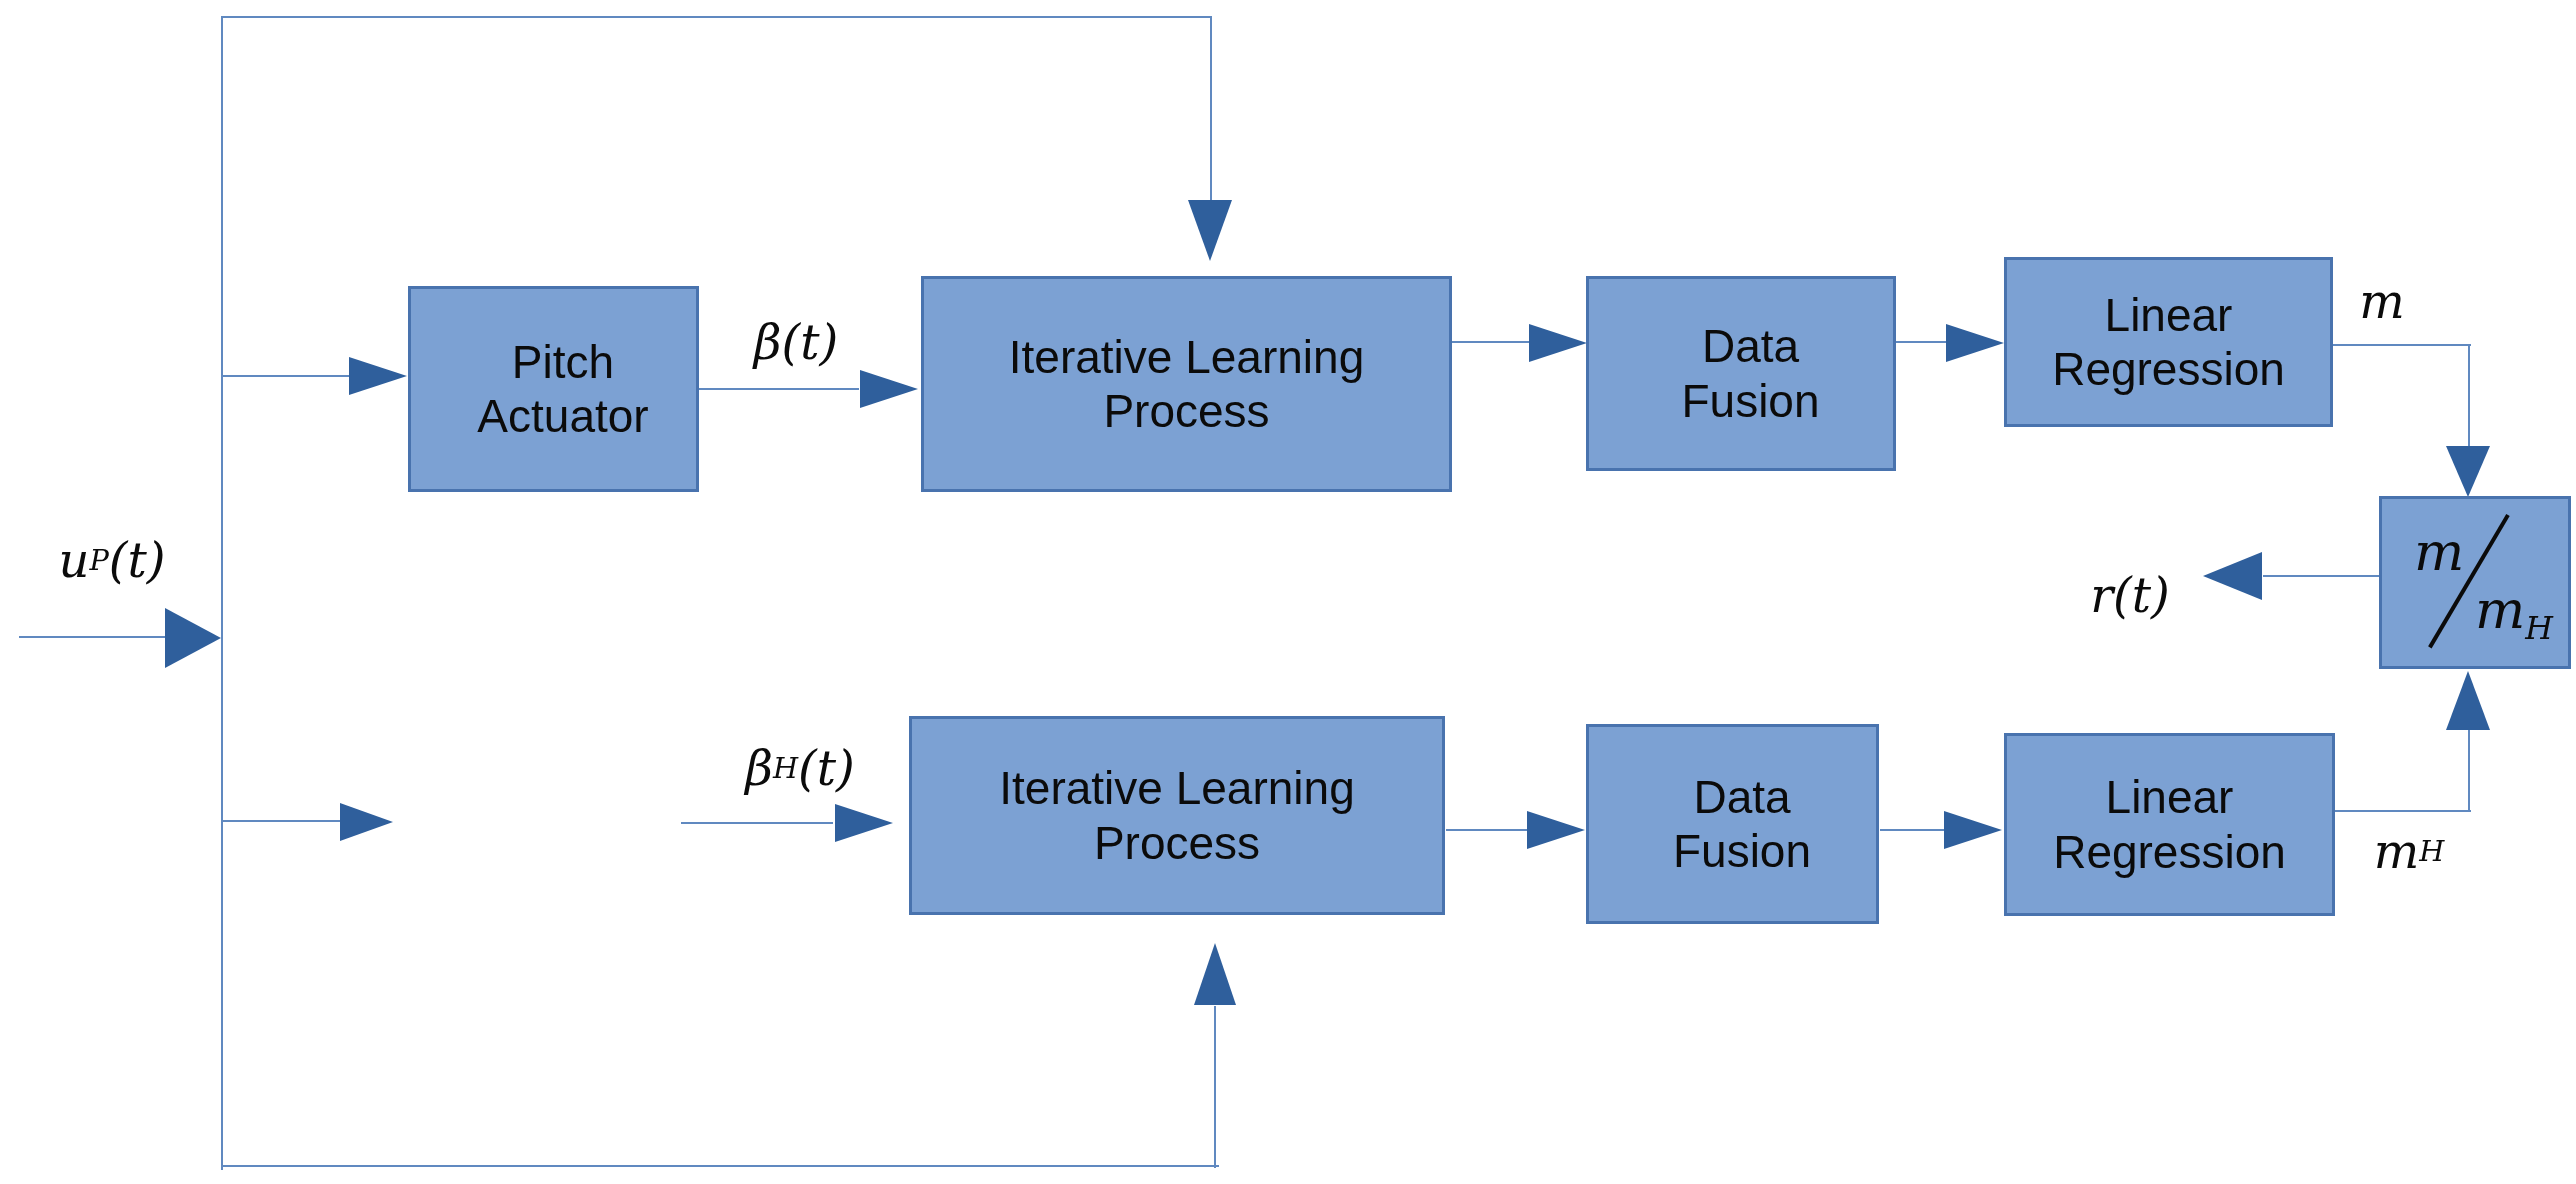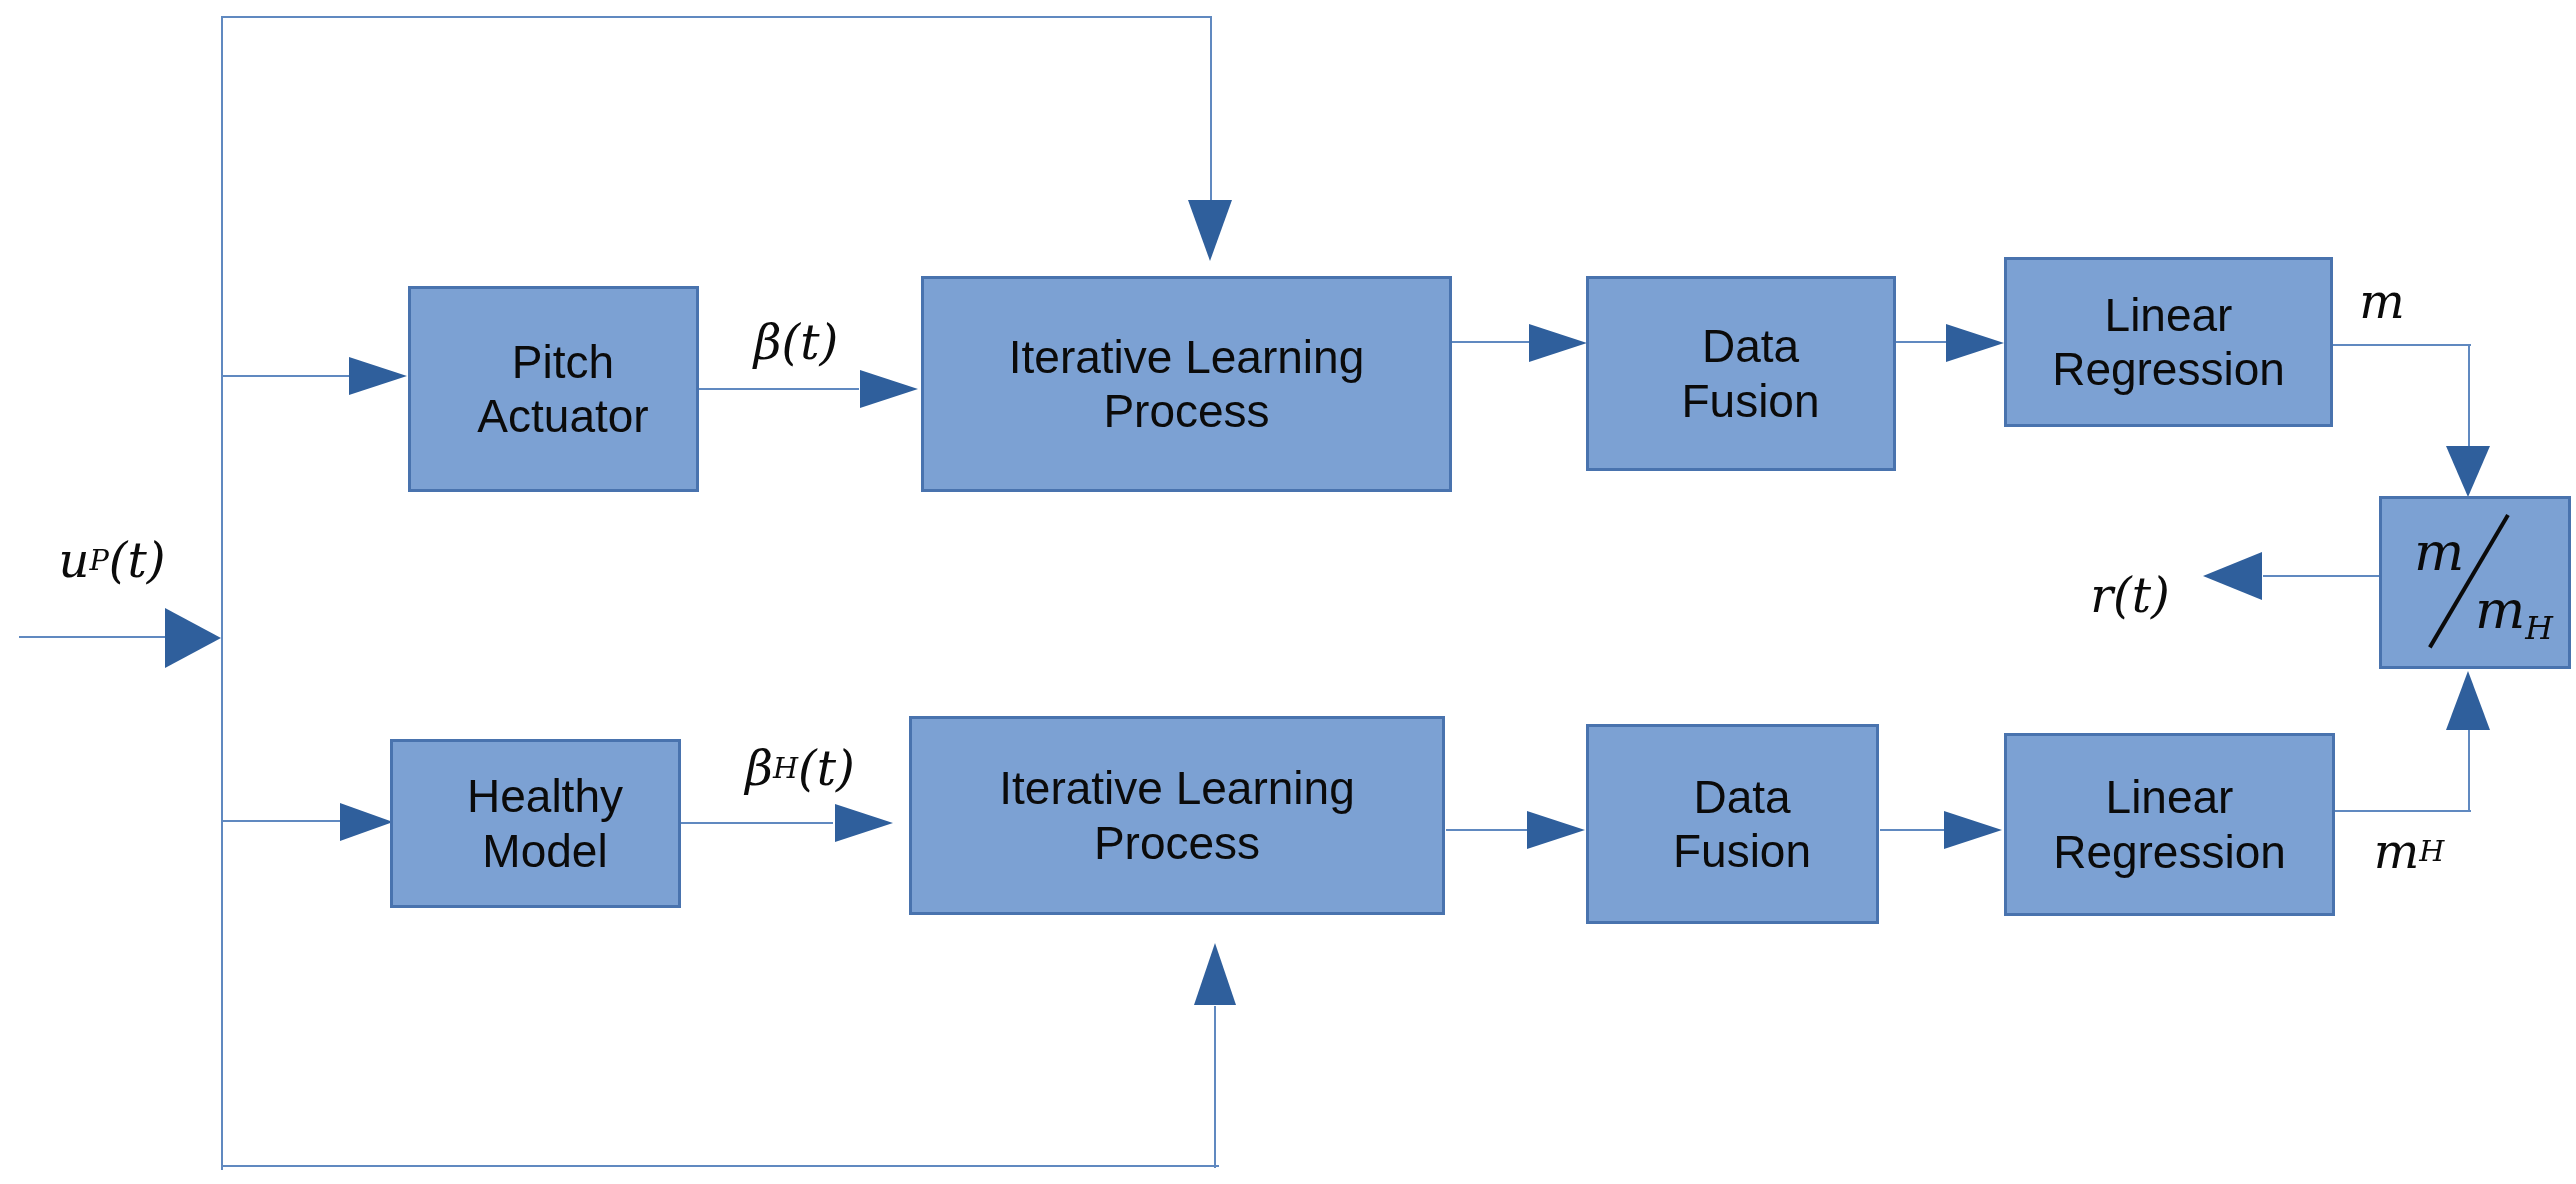--- a/index.html
+++ b/index.html
@@ -156,23 +156,20 @@
   <div class="arr left" style="left:2203px; top:552px; border-width:24px 59px 24px 0;"></div>
   <div class="mlabel" style="left:2076px; top:556px; width:108px; height:78px;">
     <span>r</span>
       <sub></sub>
       <span>(t)</span>
   </div>
 
   <div class="line" style="left:223px; top:820px; width:120px; height:2.4px;"></div>
   <div class="arr right" style="left:340px; top:803px; border-width:19px 0 19px 53px;"></div>
 
-  <div class="block force2" style="left:390px; top:739px; width:291px; height:169px;">
-    <span class="blabel">Healthy Model</span>
-  </div>
 
   <div class="line" style="left:681px; top:822px; width:152px; height:2.4px;"></div>
   <div class="arr right" style="left:835px; top:804px; border-width:19px 0 19px 58px;"></div>
   <div class="mlabel" style="left:720px; top:734px; width:160px; height:67px;">
     <span>β</span>
       <sub>H</sub>
       <span>(t)</span>
   </div>
 
   <div class="block ilp" style="left:909px; top:716px; width:536px; height:199px;">

